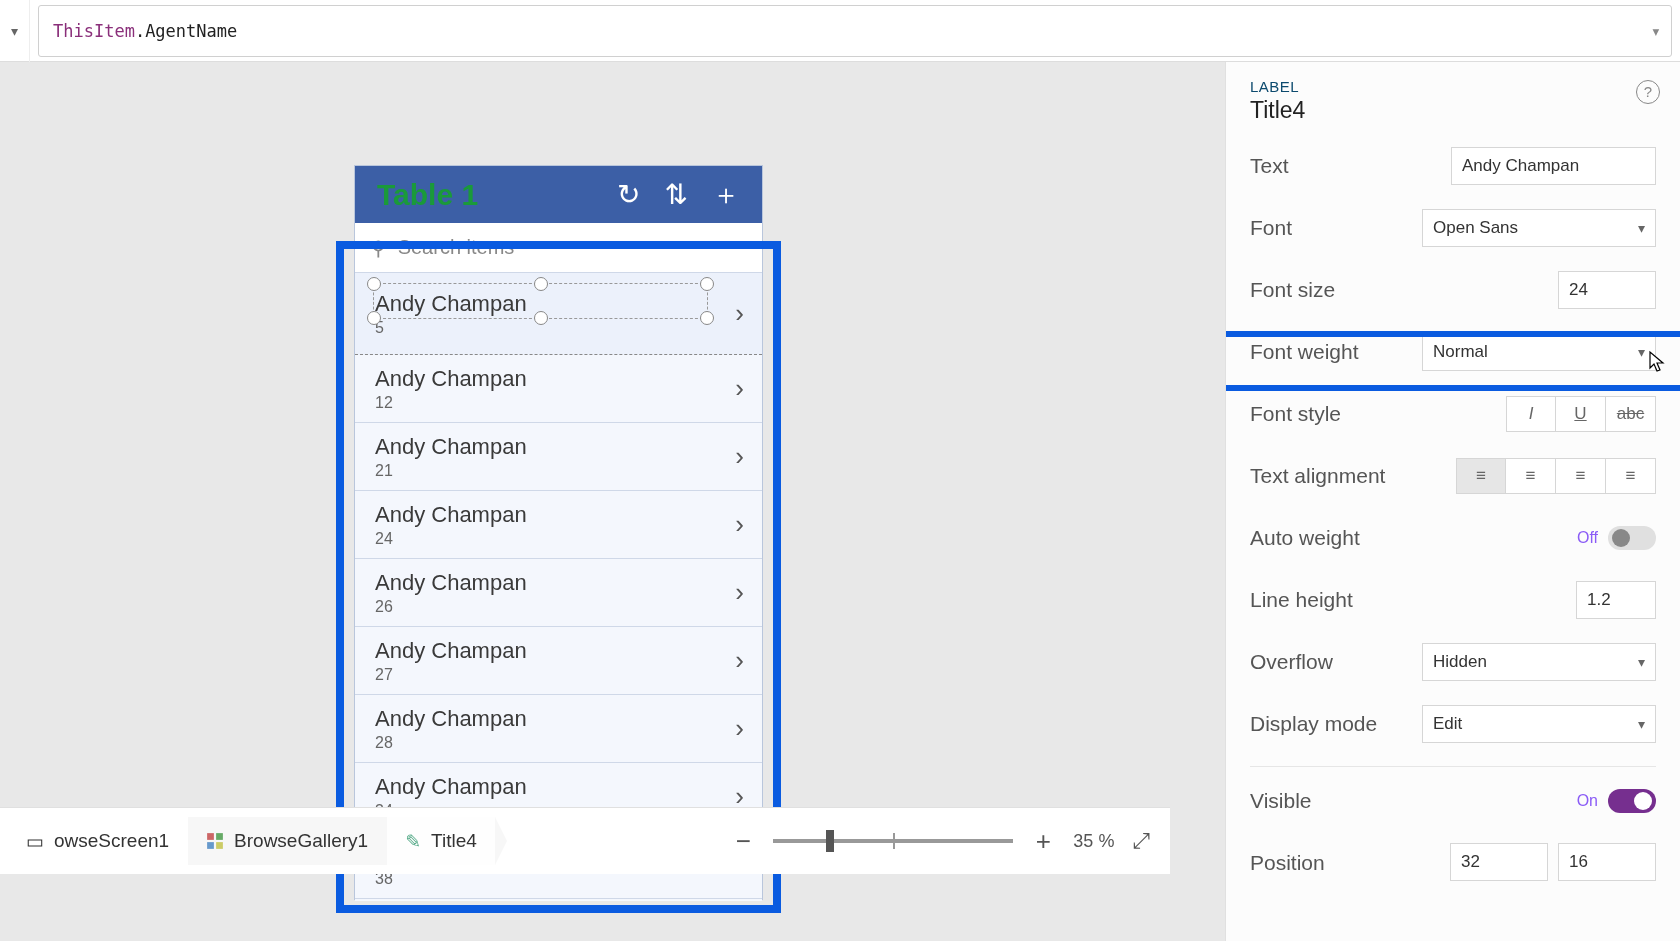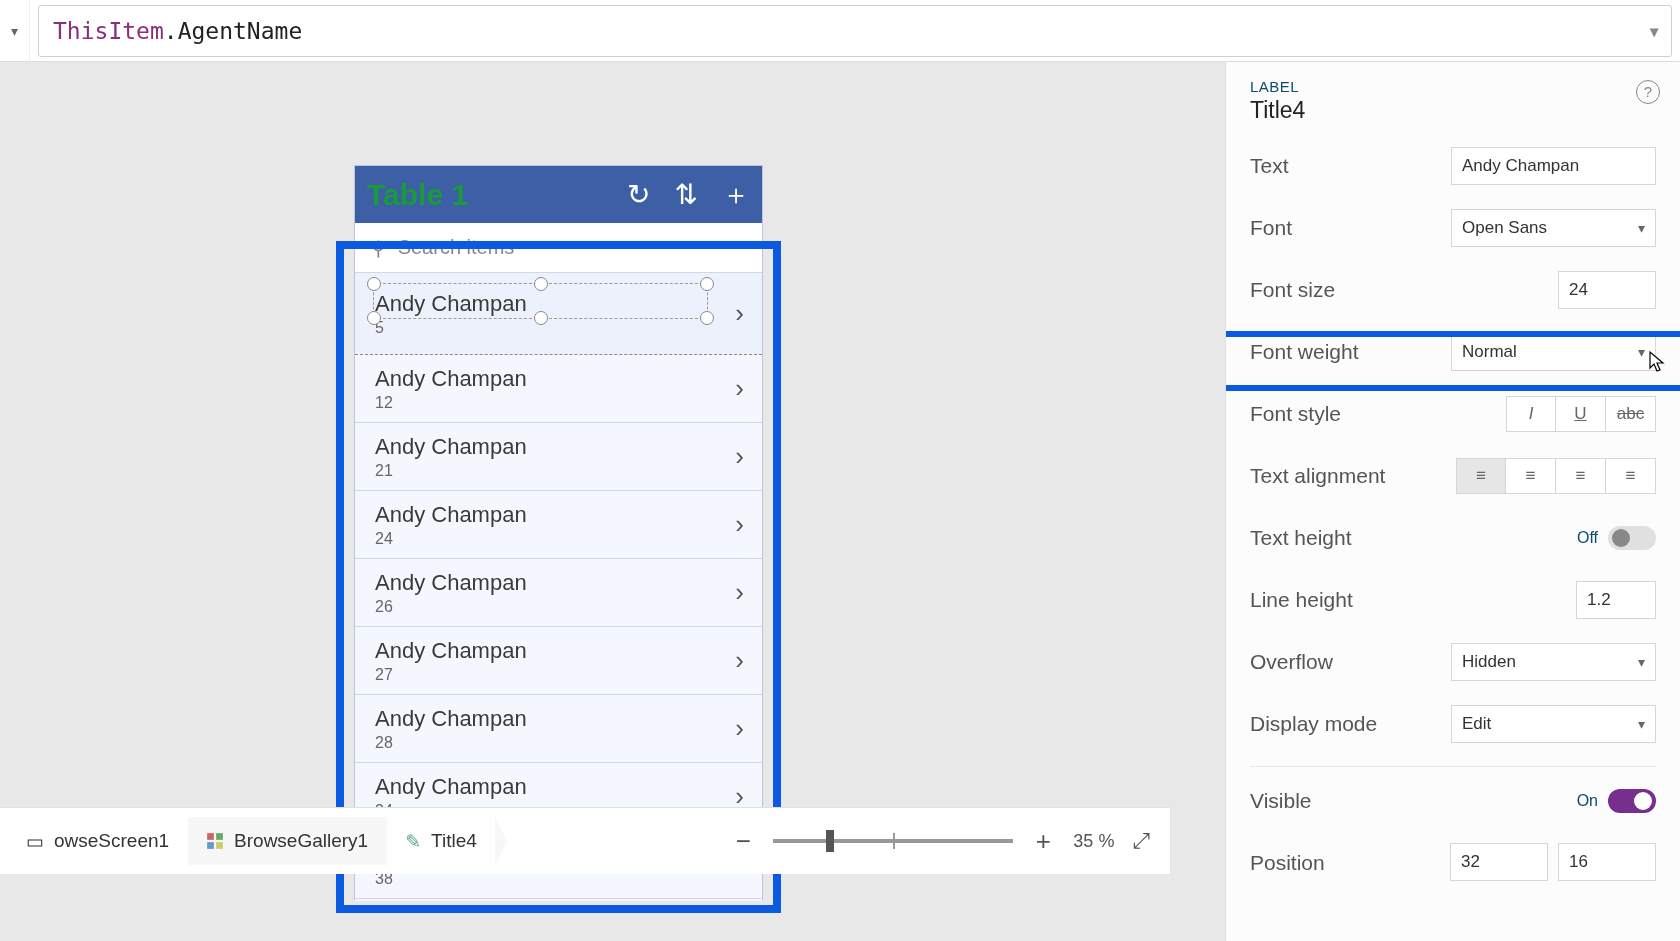--- a/index.html
+++ b/index.html
@@ -1,28 +1,28 @@
 <!DOCTYPE html>
 <html><head>
 <meta charset="utf-8">
 <style>
   * { box-sizing: border-box; }
   html, body { margin:0; padding:0; width:1680px; height:941px; font-family:'Segoe UI', Arial, sans-serif; background:#e8e8e8; overflow:hidden; }
   .formula-bar { position:absolute; top:0; left:0; right:0; height:62px; display:flex; align-items:center; background:#fff; border-bottom:1px solid #ddd; }
   .fb-dd { width:30px; height:62px; display:flex; align-items:center; justify-content:center; border-right:1px solid #eee; }
-  .fb-input { flex:1; height:52px; margin:5px 8px; border:1px solid #d0d0d0; border-radius:3px; display:flex; align-items:center; padding:0 14px; font-family:Consolas,monospace; font-size:23px; color:#333; position:relative; }
+  .fb-input { flex:1; height:52px; margin:5px 8px; border:1px solid #d0d0d0; border-radius:3px; display:flex; align-items:center; padding:0 14px; font-family:Consolas,monospace; font-size:17px; color:#333; position:relative; }
   .fb-input .tok1 { color:#8a2f7a; }
   .fb-input .tok2 { color:#222; }
   .fb-expand { position:absolute; right:10px; color:#888; }
   .canvas { position:absolute; top:62px; left:0; right:255px; bottom:67px; background:#e8e8e8; }
   .scrollbar { position:absolute; top:62px; right:225px; width:26px; bottom:67px; background:#f4f4f4; border-left:1px solid #ddd; border-right:1px solid #ddd; }
   .scroll-thumb { position:absolute; left:3px; right:3px; top:4px; height:26px; background:#c8c8c8; border-radius:2px;}
   .scroll-arrow { position:absolute; left:0; right:0; height:26px; text-align:center; color:#666; font-size:14px; line-height:26px;}
   .device { position:absolute; left:354px; top:103px; width:409px; height:735px; background:#f6f9ff; border:1px solid #b9c6dc; }
-  .dev-header { height:57px; background:#3c5fa6; display:flex; align-items:center; justify-content:space-between; padding:0 12px; }
+  .dev-header { height:57px; background:#3c5fa6; display:flex; align-items:center; justify-content:space-between; padding:0 22px; }
   .dev-title { font-size:30px; font-weight:600; color:#1a9a3a; }
   .dev-icons { display:flex; gap:24px; }
   .dev-icon { color:#fff; font-size:28px; line-height:1;}
   .dev-search { height:50px; background:#fff; border-bottom:1px solid #cfd8e8; display:flex; align-items:center; padding:0 16px; gap:12px; color:#888; font-size:20px;}
   .gallery { position:relative; height:628px; overflow:hidden;}
   .g-item { height:68px; border-bottom:1px solid #cfd8e8; display:flex; align-items:center; justify-content:space-between; padding:0 18px 0 20px; background:#f4f7fd;}
   .g-text { display:flex; flex-direction:column; }
   .g-name { font-size:22px; color:#3a3a3a; }
   .g-num { font-size:16px; color:#666; margin-top:2px;}
   .g-chev { font-size:26px; color:#555;}
@@ -34,33 +34,33 @@
   .props-head { color:#0c4a6e; font-size:15px; letter-spacing:0.5px;}
   .props-name { font-size:23px; color:#222; margin-top:2px;}
   .help { position:absolute; top:18px; right:20px; width:24px; height:24px; border:1.5px solid #888; border-radius:50%; text-align:center; line-height:22px; color:#888; font-size:15px;}
   .tabs { display:flex; gap:32px; margin-top:18px; border-bottom:1px solid #e4e4e4; }
   .tab { font-size:18px; color:#666; padding:8px 0 10px 0; }
   .tab.active { color:#444; font-weight:600; border-bottom:3px solid #762f8f; }
   .prop-row { display:flex; align-items:center; justify-content:space-between; margin-top:22px; height:40px;}
   .prop-row.tight { margin-top:14px;}
   .prop-label { font-size:21px; color:#555; }
   .prop-input { width:205px; height:38px; border:1px solid #d6d6d6; background:#fff; display:flex; align-items:center; padding:0 10px; font-size:17px; color:#333;}
-  .prop-select { width:205px; height:38px; border:1px solid #d6d6d6; background:#fff; display:flex; align-items:center; justify-content:space-between; padding:0 10px; font-size:17px; color:#333;}
+  .prop-select { width:234px; height:38px; border:1px solid #d6d6d6; background:#fff; display:flex; align-items:center; justify-content:space-between; padding:0 10px; font-size:17px; color:#333;}
   .chev-dd { color:#666; font-size:14px;}
   .prop-small { width:98px; height:38px; border:1px solid #d6d6d6; background:#fff; display:flex; align-items:center; padding:0 10px; font-size:17px; color:#333;}
   .prop-right-group { display:flex; gap:10px; flex-direction:column; align-items:flex-end;}
   .pair { display:flex; gap:10px;}
   .toggle { width:48px; height:24px; border-radius:12px; position:relative;}
   .toggle.off { background:#e0e0e0;}
   .toggle.on { background:#762f8f;}
   .toggle .knob { width:18px; height:18px; background:#fff; border-radius:50%; position:absolute; top:3px;}
   .toggle.off .knob { left:4px; background:#888;}
   .toggle.on .knob { right:4px;}
   .toggle-wrap { display:flex; align-items:center; gap:10px;}
-  .toggle-txt { font-size:16px; color:#0c4a6e;}
+  .toggle-txt { font-size:16px; color:#8b5cf6;}
   .btn-group { display:flex;}
   .bg-btn { width:50px; height:36px; border:1px solid #d6d6d6; background:#fff; display:flex; align-items:center; justify-content:center; color:#666; font-size:17px;}
   .bg-btn.sel { background:#e6e6e6;}
   .bg-btn + .bg-btn { border-left:none;}
   .fw-highlight { position:absolute; border:6px solid #0a5be0; pointer-events:none;}
   .divider { height:1px; background:#e6e6e6; margin:22px 0 4px 0;}
   .cursor { position:absolute; width:20px; height:24px; color:#000;}
   .cursor svg { width:20px; height:24px;}
   .breadcrumb { position:absolute; left:0; right:255px; bottom:0; height:67px; background:#fff; border-top:1px solid #e0e0e0; display:flex; align-items:center; padding:0 8px;}
   .crumb { display:flex; align-items:center; gap:10px; padding:0 18px; height:48px; font-size:19px; color:#333; border-right:1px solid transparent; position:relative;}
@@ -265,21 +265,21 @@
   <div class="prop-row">
     <div class="prop-label">Text alignment</div>
     <div class="btn-group">
       <div class="bg-btn sel">≡</div>
       <div class="bg-btn">≡</div>
       <div class="bg-btn">≡</div>
       <div class="bg-btn">≡</div>
     </div>
   </div>
   <div class="prop-row">
-    <div class="prop-label">Text height</div>
+    <div class="prop-label">Auto weight</div>
     <div class="toggle-wrap">
         <span class="toggle-txt">Off</span>
         <div class="toggle off">
           <div class="knob"></div>
         </div>
       </div>
   </div>
   <div class="prop-row">
     <div class="prop-label">Line height</div>
     <div class="prop-small" style="width:80px;">1.2</div>

